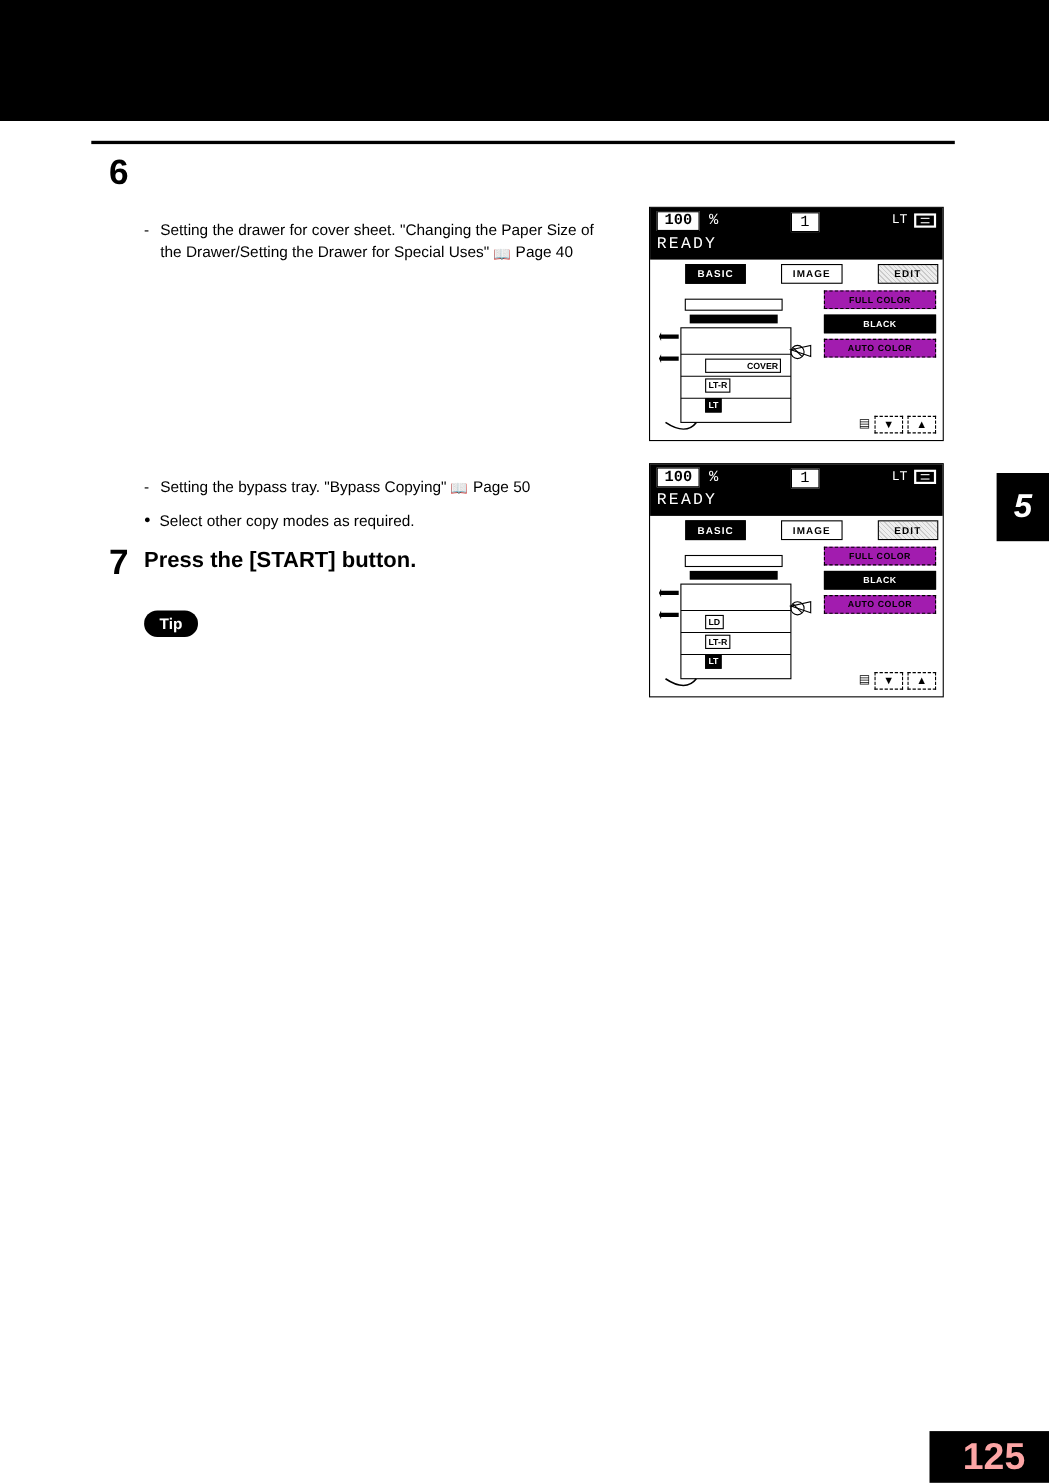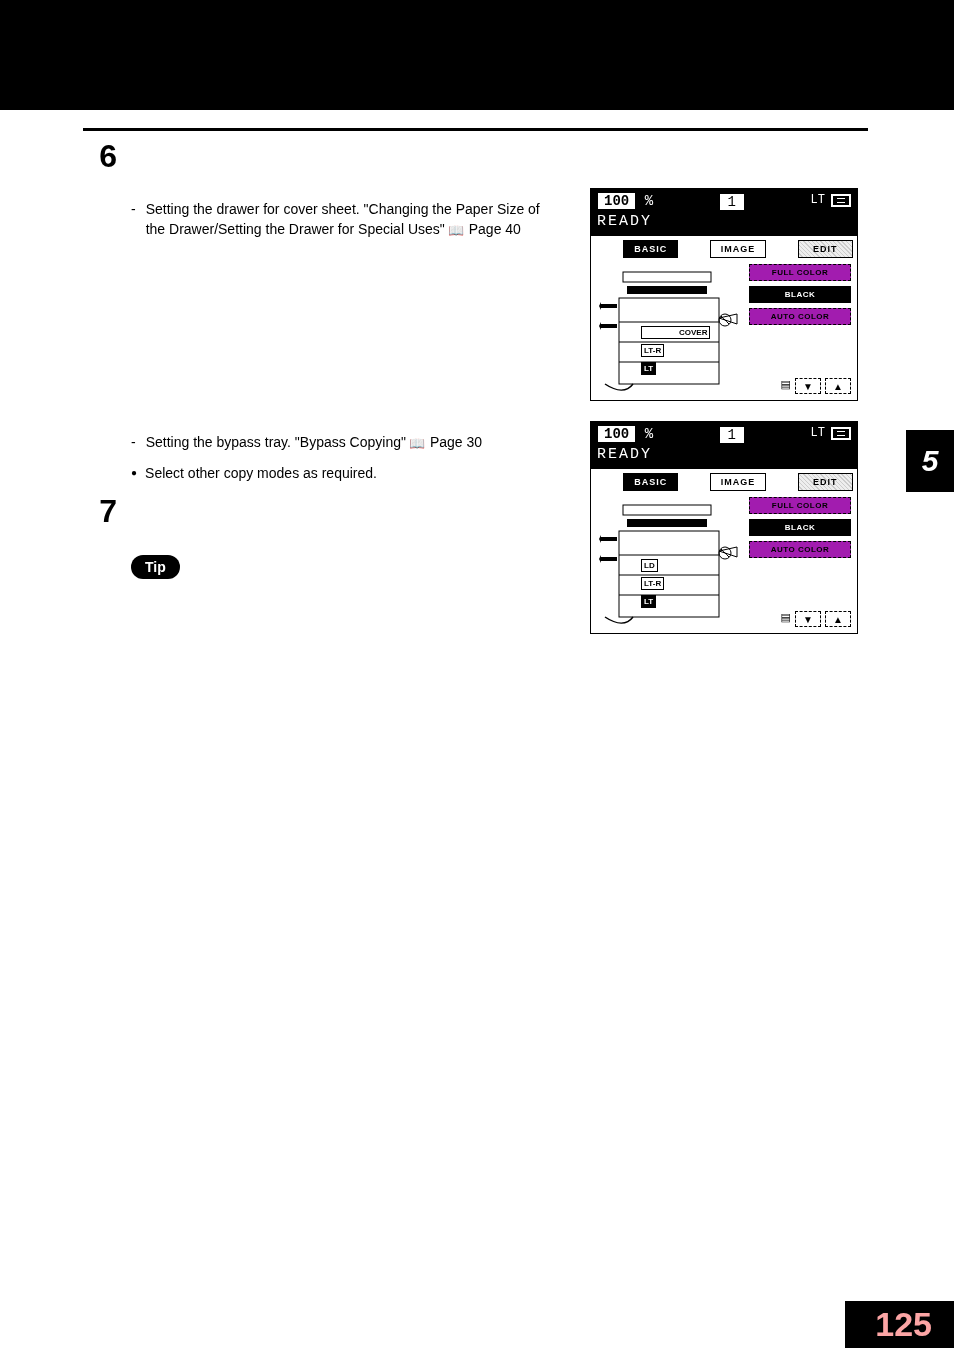--- a/index.html
+++ b/index.html
@@ -317,31 +317,32 @@
     </div>
   </div>
 
   <div class="row" style="margin-top:14px;">
     <div class="left-col">
       <div class="sub-block">
         <span class="dash">-</span>
         <span>
           <span>Setting the bypass tray. "Bypass Copying"</span>
           <span class="book-icon">📖</span>
-          <span>Page 30</span>
+          <span>Page 50</span>
         </span>
       </div>
       <div class="bullet-block">
         <span class="bullet-dot">●</span>
         <span>Select other copy modes as required.</span>
       </div>
 
       <div class="step7-spacer"></div>
       <div class="step">
         <div class="step-num">7</div>
+        <div class="step-title">Press the [START] button.</div>
       </div>
 
       <div class="tip-badge">Tip</div>
     </div>
 
     <div class="panel">
       <div class="panel-top">
         <div class="panel-top-row1">
           <span>
             <span class="ratio-box">100</span>

